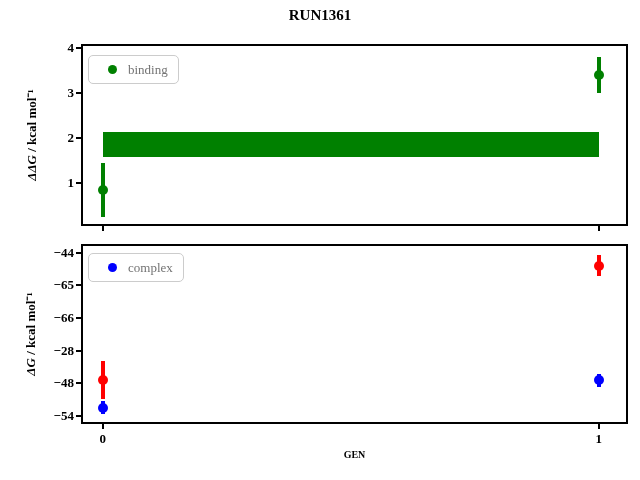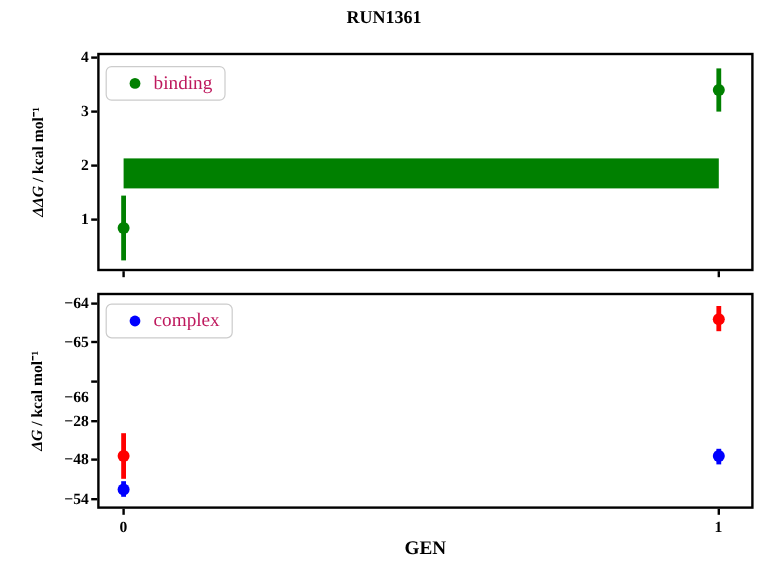--- a/index.html
+++ b/index.html
@@ -18,21 +18,21 @@
     position: absolute; border: 2px solid #000; box-sizing: border-box;
     background: transparent;
   }
   .ylabel {
     position: absolute; text-align: center;
     font-size: 13px; font-weight: bold; color: #000;
     transform: rotate(-90deg);
   }
   .xlabel {
     position: absolute; text-align: center;
-    font-size: 16px; font-weight: bold; color: #000;
+    font-size: 10px; font-weight: bold; color: #000;
   }
   .tick { position: absolute; background: #000; }
   .ytick-label {
     position: absolute; text-align: right;
     font-size: 13px; font-weight: bold; color: #000; line-height: 16px;
   }
   .xtick-label {
     position: absolute; text-align: center;
     font-size: 13px; font-weight: bold; color: #000; line-height: 16px;
   }
@@ -45,21 +45,21 @@
     border: 1px solid #cccccc; border-radius: 5px;
     padding: 3px 10px 3px 7px;
   }
   .legend-item { display: flex; align-items: center; height: 21px; }
   .legend-marker-cell {
     width: 32px; display: flex; align-items: center; justify-content: center;
     flex: 0 0 32px;
   }
   .legend-dot { width: 9px; height: 9px; border-radius: 50%; }
   .legend-dotted-line { width: 30px; height: 0; border-top: 2px dotted; }
-  .legend-label { font-size: 16px; color: #be185d; white-space: nowrap; }
+  .legend-label { font-size: 13px; color: #737373; white-space: nowrap; }
 </style>
 </head>
 <body>
 
 <div class="figure" id="figure">
   <div class="fig-title">RUN1361</div>
 
   <div class="ylabel" style="left:-70px; top:127px; width:200px; height:16px;"><i>ΔΔG</i><span> / kcal mol⁻¹</span></div>
 
   <div class="ylabel" style="left:-71px; top:326px; width:200px; height:16px;"><i>ΔG</i><span> / kcal mol⁻¹</span></div>
@@ -84,25 +84,25 @@
     <div class="legend" style="left: 88px; top: 55px;">
       <div class="legend-item">
         <span class="legend-marker-cell">
           <span class="legend-dot" style="background: rgb(0, 128, 0);"></span>
         </span>
         <span class="legend-label">binding</span>
       </div>
     </div>
     <div class="frame" style="left: 81px; top: 244px; width: 547px; height: 180px;"></div>
     <div class="tick" style="left: 76px; top: 251.543px; width: 5px; height: 2px;"></div>
-    <div class="ytick-label" style="left: 30px; top: 244.543px; width: 44px;">−64</div>
+    <div class="ytick-label" style="left: 30px; top: 244.543px; width: 44px;">−44</div>
     <div class="tick" style="left: 76px; top: 284.257px; width: 5px; height: 2px;"></div>
     <div class="ytick-label" style="left: 30px; top: 277.257px; width: 44px;">−65</div>
     <div class="tick" style="left: 76px; top: 316.97px; width: 5px; height: 2px;"></div>
-    <div class="ytick-label" style="left: 30px; top: 309.97px; width: 44px; margin-top: 13px;">−66</div>
+    <div class="ytick-label" style="left: 30px; top: 309.97px; width: 44px;">−66</div>
     <div class="tick" style="left: 76px; top: 349.684px; width: 5px; height: 2px;"></div>
     <div class="ytick-label" style="left: 30px; top: 342.684px; width: 44px;">−28</div>
     <div class="tick" style="left: 76px; top: 382.398px; width: 5px; height: 2px;"></div>
     <div class="ytick-label" style="left: 30px; top: 375.398px; width: 44px;">−48</div>
     <div class="tick" style="left: 76px; top: 415.112px; width: 5px; height: 2px;"></div>
     <div class="ytick-label" style="left: 30px; top: 408.112px; width: 44px;">−54</div>
     <div class="tick" style="left: 101.836px; top: 424px; width: 2px; height: 5px;"></div>
     <div class="xtick-label" style="left: 82.8356px; top: 431px; width: 40px;">0</div>
     <div class="tick" style="left: 597.726px; top: 424px; width: 2px; height: 5px;"></div>
     <div class="xtick-label" style="left: 578.726px; top: 431px; width: 40px;">1</div>

